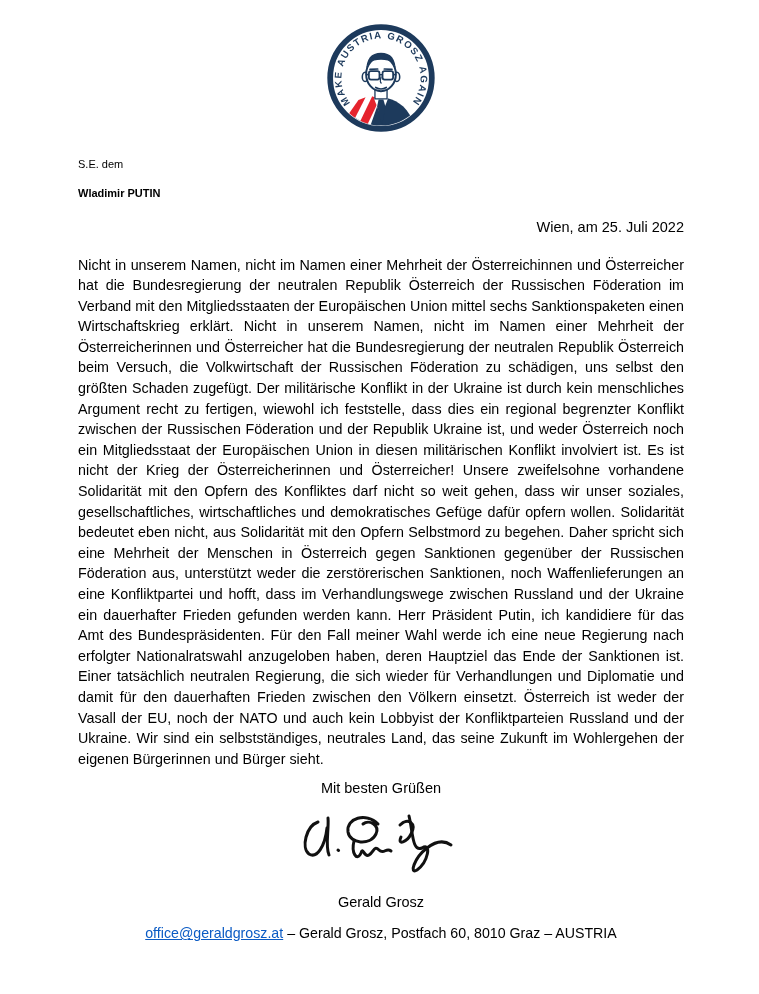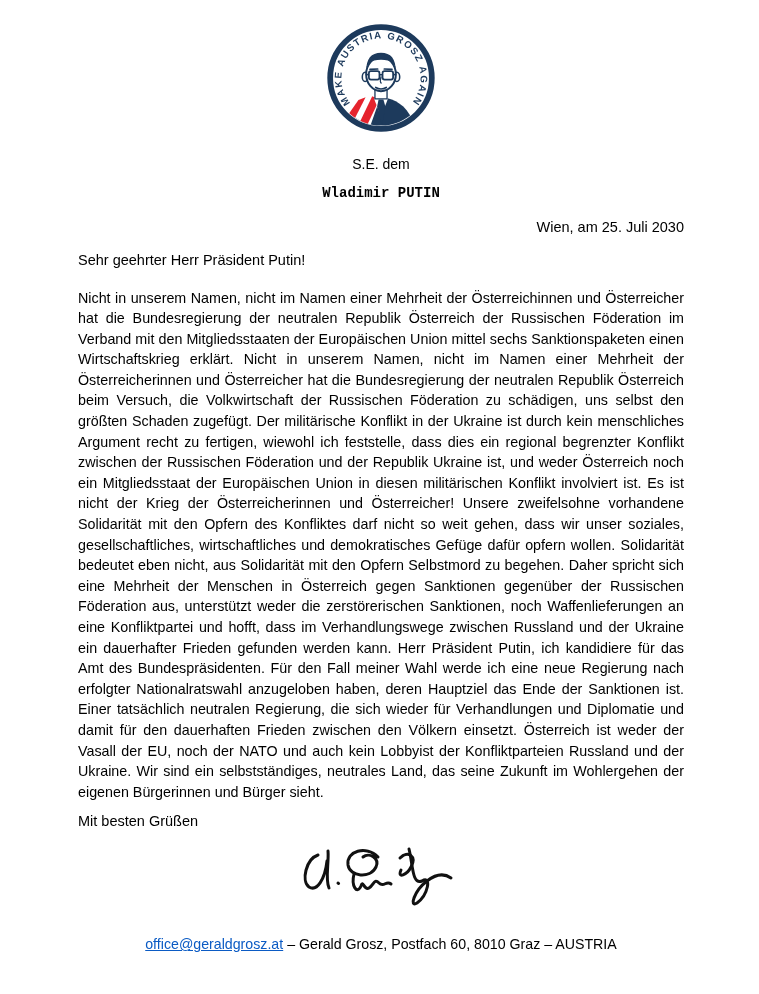--- a/index.html
+++ b/index.html
@@ -20,32 +20,32 @@
     width: 110px;
     height: 110px;
   }
   .logo-wrap svg { width: 110px; height: 110px; display: block; }
   .content {
     position: absolute;
     left: 78px;
     width: 606px;
     top: 156px;
   }
-  .addr { font-size: 14px; line-height: 16px; margin: 0 0 12.5px 0; text-align: center; }
-  .addr.bold { font-weight: bold; font-family: Liberation Mono, monospace; }
+  .addr { font-size: 11px; line-height: 16px; margin: 0 0 12.5px 0; }
+  .addr.bold { font-weight: bold; }
   .dateline { font-size: 14.5px; line-height: 16px; text-align: right; margin: 18px 0 0 0; }
   .salutation { font-size: 14.5px; line-height: 16px; margin: 17px 0 0 0; }
   .bodytext {
     font-size: 14.3px;
     line-height: 20.6px;
     text-align: justify;
     margin: 20px 0 0 0;
     hyphens: none;
   }
-  .closing { font-size: 14.5px; line-height: 16px; margin: 11px 0 0 0; }
+  .closing { font-size: 14.5px; line-height: 16px; text-align: center; margin: 11px 0 0 0; }
   .sig-wrap { text-align: center; margin-top: 14px; height: 78px; }
   .sig-wrap svg { display: inline-block; }
   .signer { font-size: 14.5px; line-height: 16px; text-align: center; margin: 6px 0 0 0; }
   .footerline { font-size: 14.2px; line-height: 16px; text-align: center; margin: 15px 0 0 0; }
   .email-link { color: #0b5bc4; text-decoration: underline; cursor: pointer; }
 </style>
 </head>
 <body>
 
 <div class="page">
@@ -96,23 +96,22 @@
       <text font-size="8.8" font-weight="bold" fill="#1d3a5c" letter-spacing="1.3" font-family="Liberation Sans, sans-serif">
         <textPath href="#arcPath" startOffset="50%" text-anchor="middle">MAKE AUSTRIA GROSZ AGAIN</textPath>
       </text>
     </svg>
   </div>
 
   <div class="content">
     <p class="addr">S.E. dem</p>
     <p class="addr bold">Wladimir PUTIN</p>
 
-    <p class="dateline">Wien, am 25. Juli 2030</p>
+    <p class="dateline">Wien, am 25. Juli 2022</p>
 
-    <p class="salutation">Sehr geehrter Herr Präsident Putin!</p>
 
     <p class="bodytext">Nicht in unserem Namen, nicht im Namen einer Mehrheit der Österreichinnen und Österreicher hat die Bundesregierung der neutralen Republik Österreich der Russischen Föderation im Verband mit den Mitgliedsstaaten der Europäischen Union mittel sechs Sanktionspaketen einen Wirtschaftskrieg erklärt. Nicht in unserem Namen, nicht im Namen einer Mehrheit der Österreicherinnen und Österreicher hat die Bundesregierung der neutralen Republik Österreich beim Versuch, die Volkwirtschaft der Russischen Föderation zu schädigen, uns selbst den größten Schaden zugefügt. Der militärische Konflikt in der Ukraine ist durch kein menschliches Argument recht zu fertigen, wiewohl ich feststelle, dass dies ein regional begrenzter Konflikt zwischen der Russischen Föderation und der Republik Ukraine ist, und weder Österreich noch ein Mitgliedsstaat der Europäischen Union in diesen militärischen Konflikt involviert ist. Es ist nicht der Krieg der Österreicherinnen und Österreicher! Unsere zweifelsohne vorhandene Solidarität mit den Opfern des Konfliktes darf nicht so weit gehen, dass wir unser soziales, gesellschaftliches, wirtschaftliches und demokratisches Gefüge dafür opfern wollen. Solidarität bedeutet eben nicht, aus Solidarität mit den Opfern Selbstmord zu begehen. Daher spricht sich eine Mehrheit der Menschen in Österreich gegen Sanktionen gegenüber der Russischen Föderation aus, unterstützt weder die zerstörerischen Sanktionen, noch Waffenlieferungen an eine Konfliktpartei und hofft, dass im Verhandlungswege zwischen Russland und der Ukraine ein dauerhafter Frieden gefunden werden kann. Herr Präsident Putin, ich kandidiere für das Amt des Bundespräsidenten. Für den Fall meiner Wahl werde ich eine neue Regierung nach erfolgter Nationalratswahl anzugeloben haben, deren Hauptziel das Ende der Sanktionen ist. Einer tatsächlich neutralen Regierung, die sich wieder für Verhandlungen und Diplomatie und damit für den dauerhaften Frieden zwischen den Völkern einsetzt. Österreich ist weder der Vasall der EU, noch der NATO und auch kein Lobbyist der Konfliktparteien Russland und der Ukraine. Wir sind ein selbstständiges, neutrales Land, das seine Zukunft im Wohlergehen der eigenen Bürgerinnen und Bürger sieht.</p>
 
     <p class="closing">Mit besten Grüßen</p>
 
     <div class="sig-wrap">
       <svg width="170" height="75" viewBox="0 0 170 75">
         <g fill="none" stroke="#111111" stroke-width="3" stroke-linecap="round" stroke-linejoin="round">
 
           <path d="M22,12 C10,16 5,38 13,44 C21,49 29,36 31,18"></path>
@@ -121,17 +120,18 @@
 
           <path d="M82,14 C70,2 50,8 52,22 C54,34 74,36 80,24 C84,15 73,9 67,14"></path>
           <path d="M58,31 C55,43 61,52 65,43 C67,36 68,48 73,45 C78,42 78,35 83,40 C88,45 90,37 95,41"></path>
 
           <path d="M104,15 C112,7 121,13 115,24 C111,32 101,36 105,27"></path>
           <path d="M113,6 C117,22 116,42 126,38 C136,32 132,52 121,60 C113,65 118,48 131,38 C140,31 148,30 155,35"></path>
         </g>
       </svg>
     </div>
 
+    <p class="signer">Gerald Grosz</p>
 
     <p class="footerline"><a href="#" class="email-link">office@geraldgrosz.at</a><span> – Gerald Grosz, Postfach 60, 8010 Graz – AUSTRIA</span></p>
   </div>
 
 </div>
 
 </body></html>

